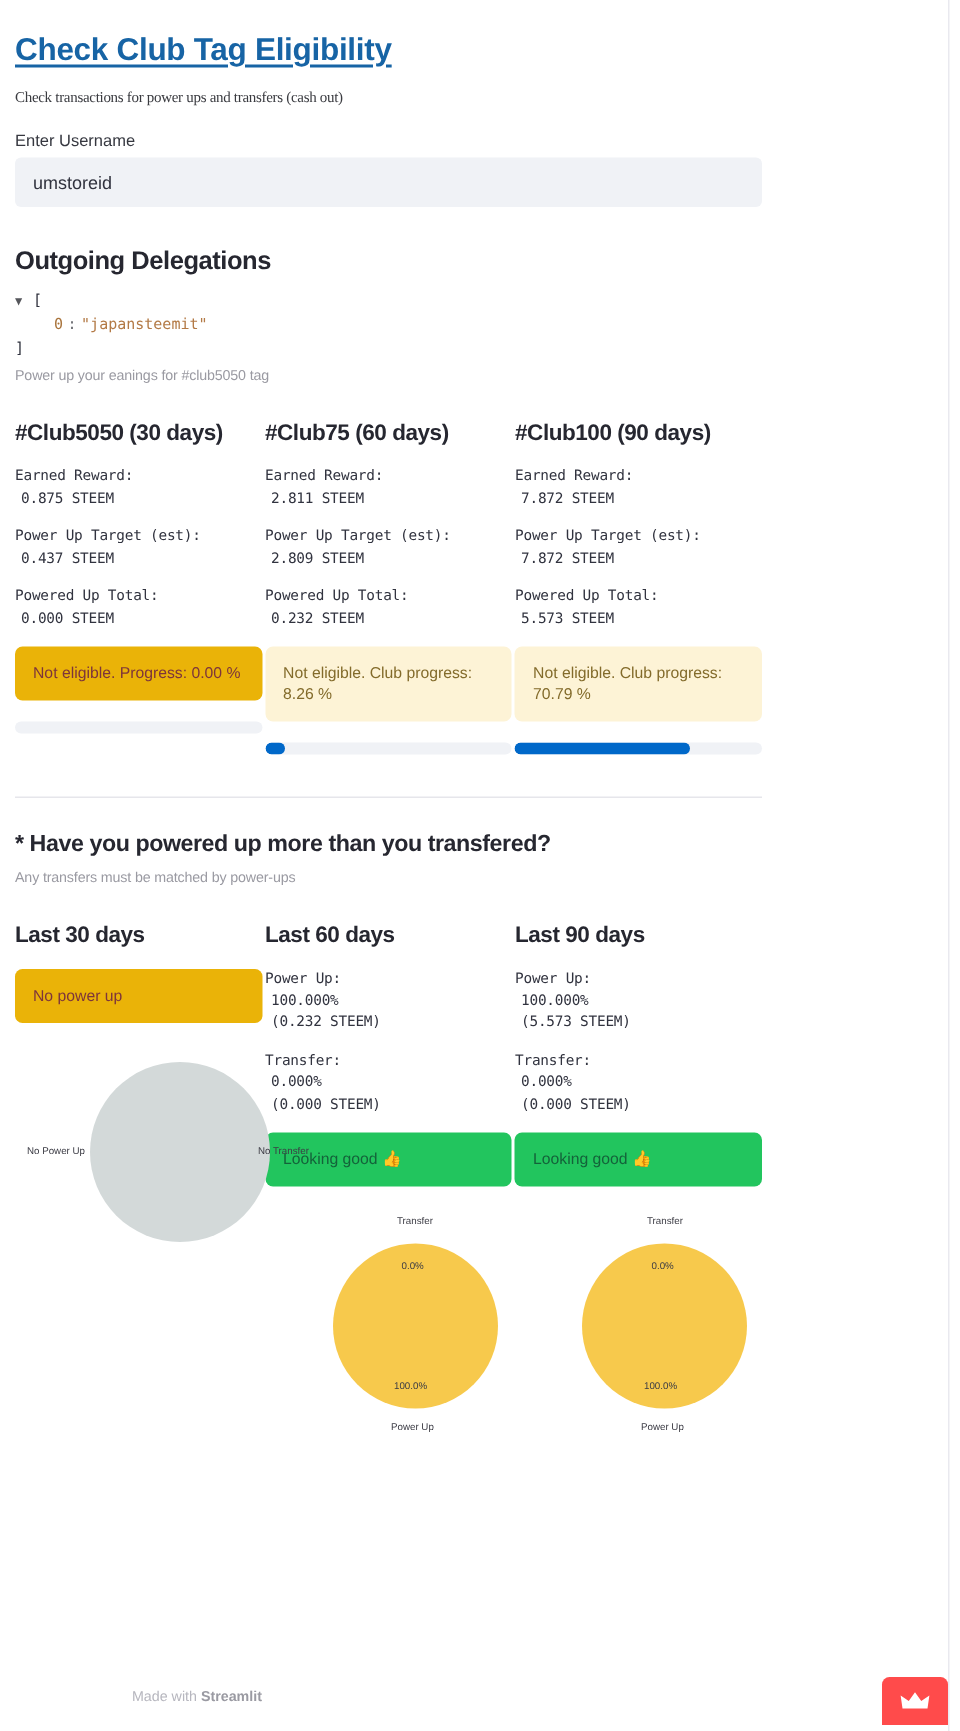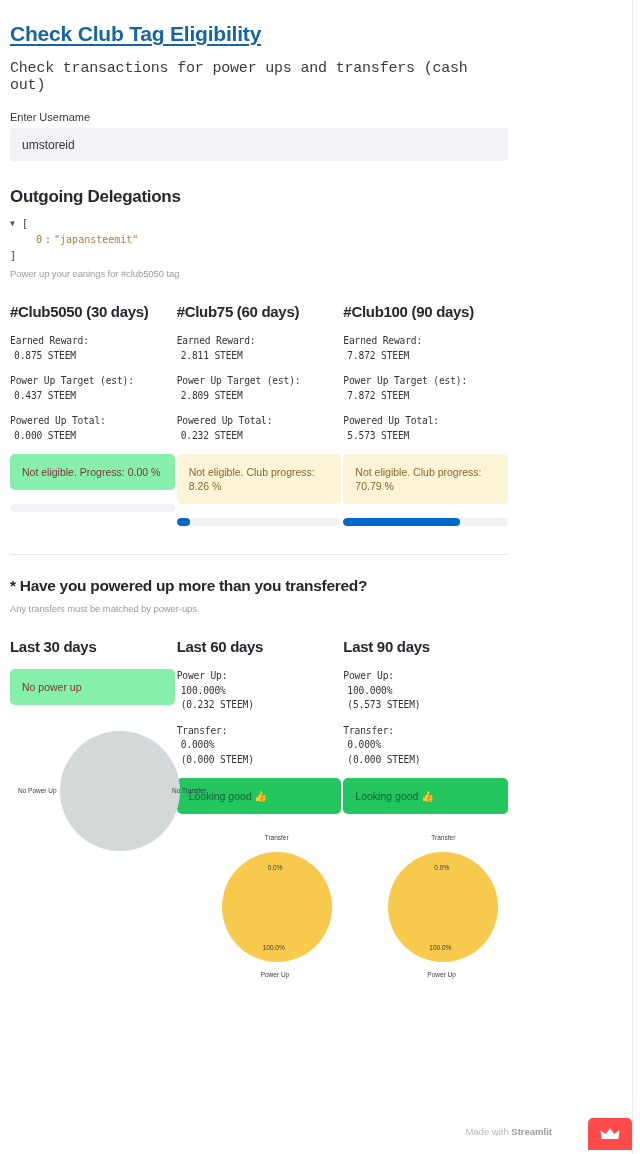--- a/index.html
+++ b/index.html
@@ -18,22 +18,22 @@
   .app-title {
     font-size: 21px;
     font-weight: bold;
     color: #1764a5;
     text-decoration: underline;
     text-underline-offset: 3px;
     letter-spacing: -0.2px;
     margin: 4px 0 14px 0;
   }
   .subtitle-mono {
-    font-family: Liberation Mono, monospace;
-    font-size: 15px;
+    font-family: Liberation Serif, serif;
+    font-size: 10px;
     color: #3a3b40;
     margin-bottom: 17px;
     letter-spacing: -0.2px;
   }
   .field-label {
     font-size: 11px;
     color: #363840;
     margin-bottom: 5px;
   }
   .text-input {
@@ -110,21 +110,21 @@
   }
   .stat .val { display: block; padding-left: 4px; }
 
   .alert {
     border-radius: 5px;
     padding: 11px 12px;
     font-size: 10.5px;
     line-height: 14px;
     margin-top: 5px;
   }
-  .alert-error   { background: #86efac; color: #7d353b; }
+  .alert-error   { background: #eab308; color: #7d353b; }
   .alert-warn    { background: #fdf3d6; color: #836b2b; }
   .alert-success { background: #22c55e; color: #14623a; }
 
   .progress {
     width: 100%;
     height: 8px;
     background: #f0f2f6;
     border-radius: 4px;
     margin-top: 14px;
     overflow: hidden;
@@ -157,21 +157,20 @@
 
   .footer {
     position: absolute;
     left: 0;
     bottom: 0;
     width: 552px;
     height: 46px;
     display: flex;
     align-items: center;
     padding-left: 88px;
-    justify-content: flex-end;
   }
   .footer-text { font-size: 9.5px; color: #b6b6be; }
   .footer-text b { color: #9a9aa2; font-weight: bold; }
   .cloud-badge {
     position: absolute;
     right: 8px;
     bottom: 4px;
     width: 44px;
     height: 32px;
     background: #ff4b4b;

